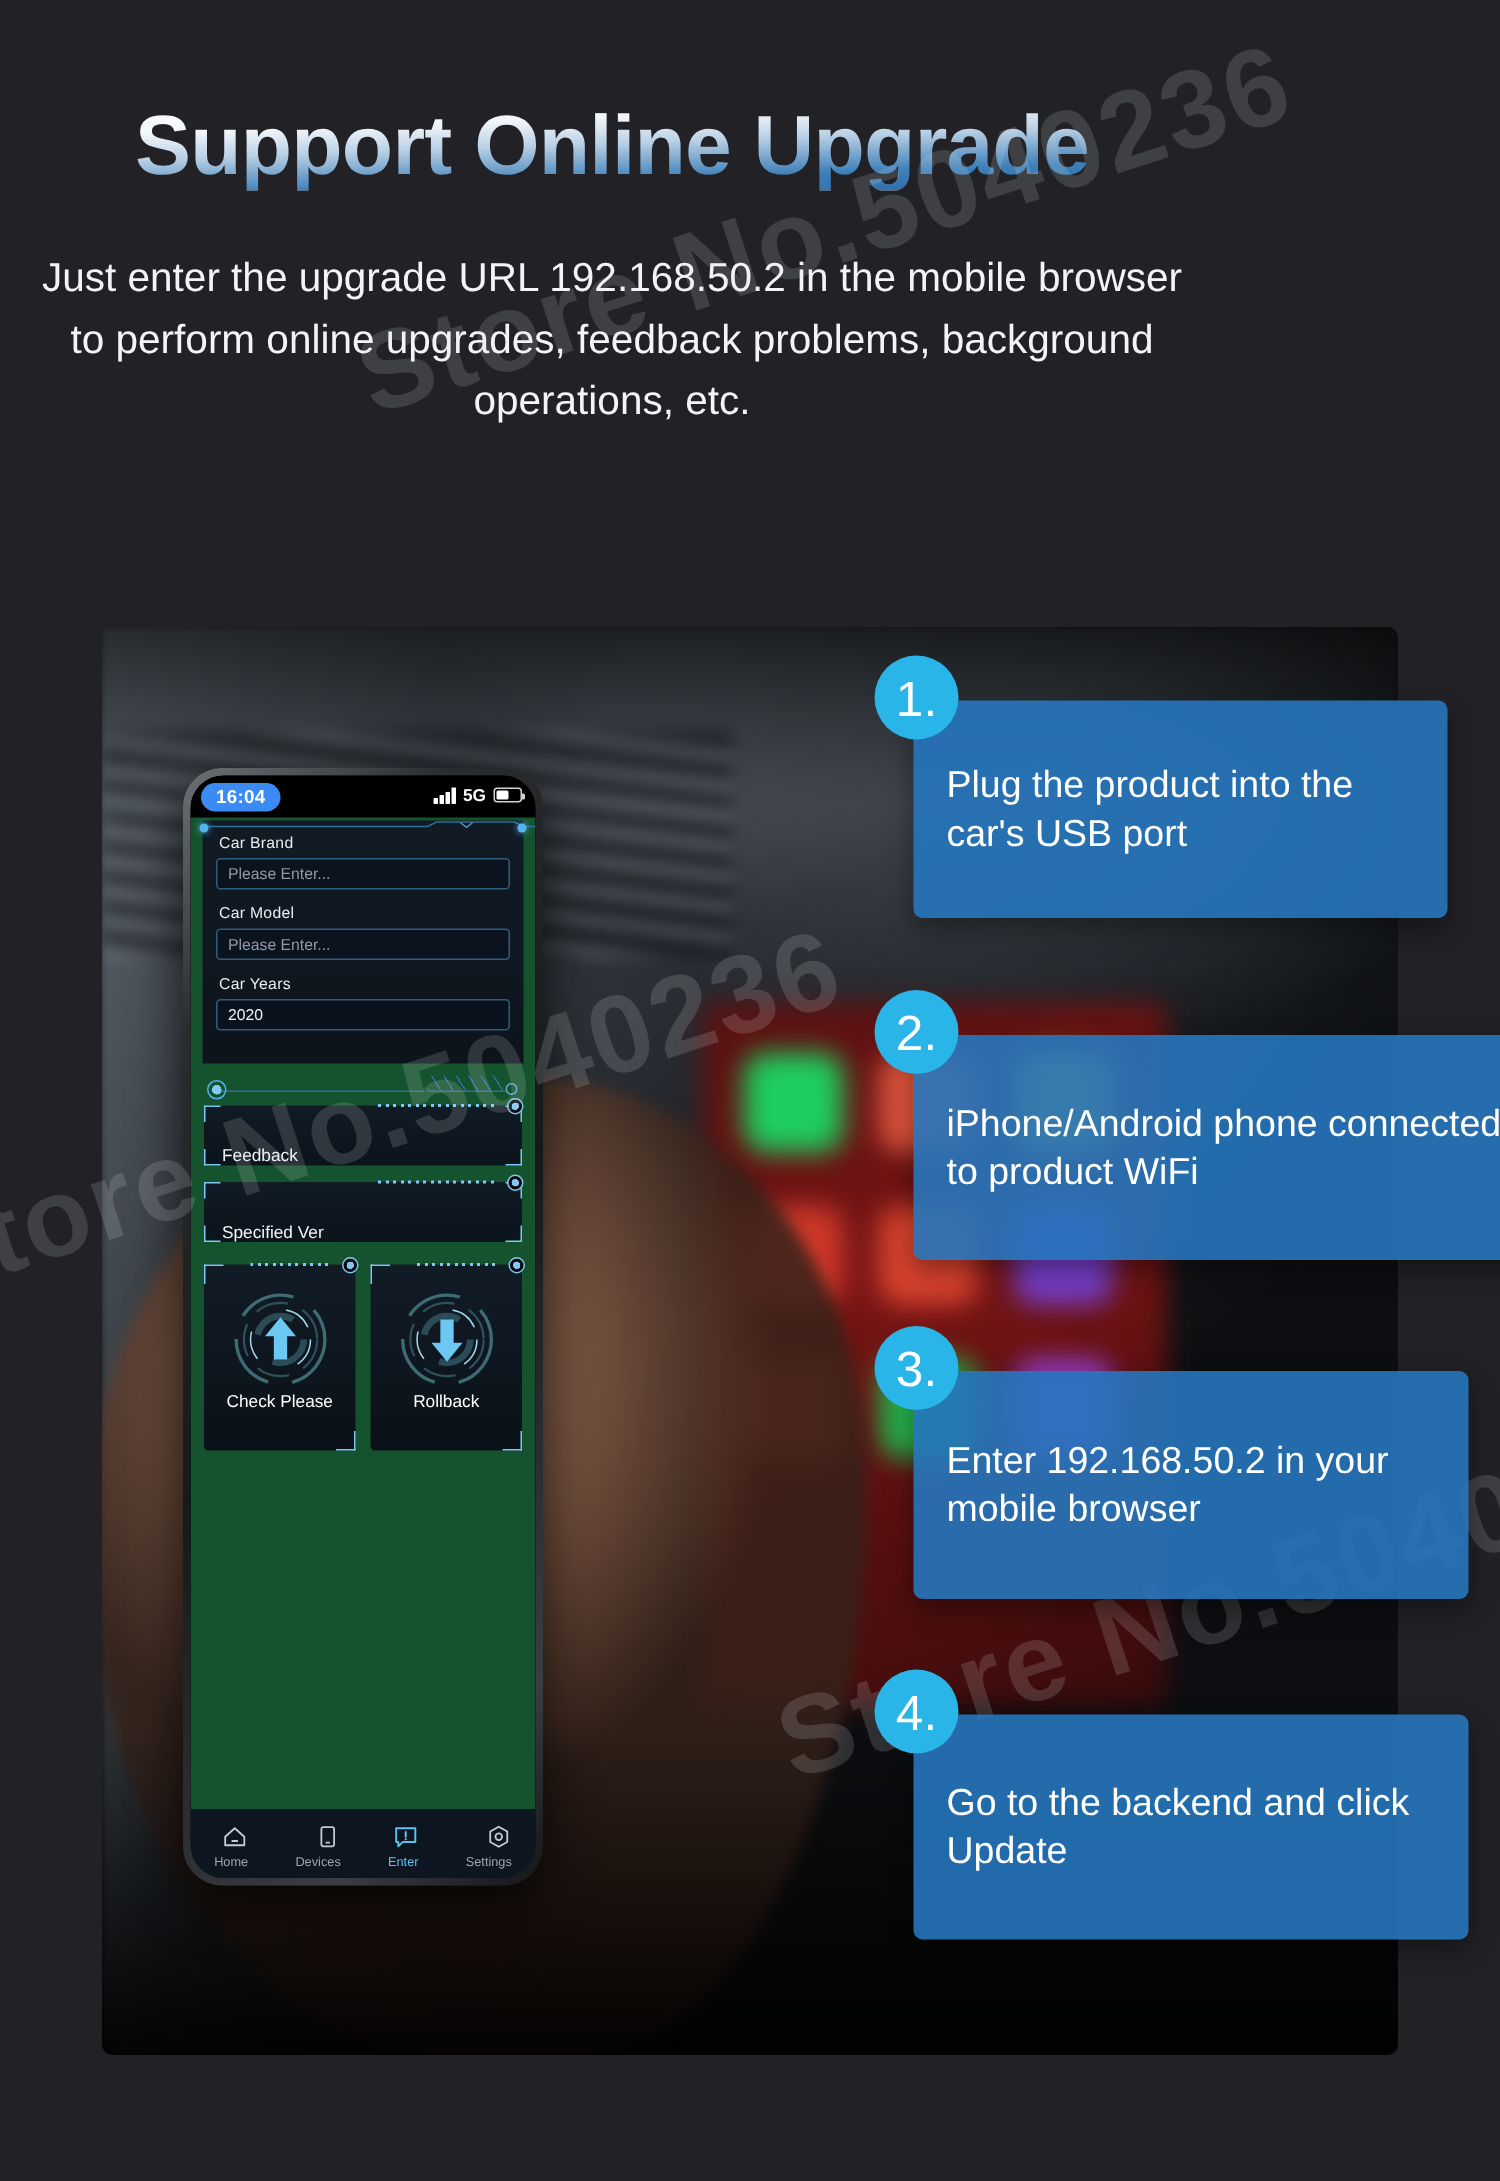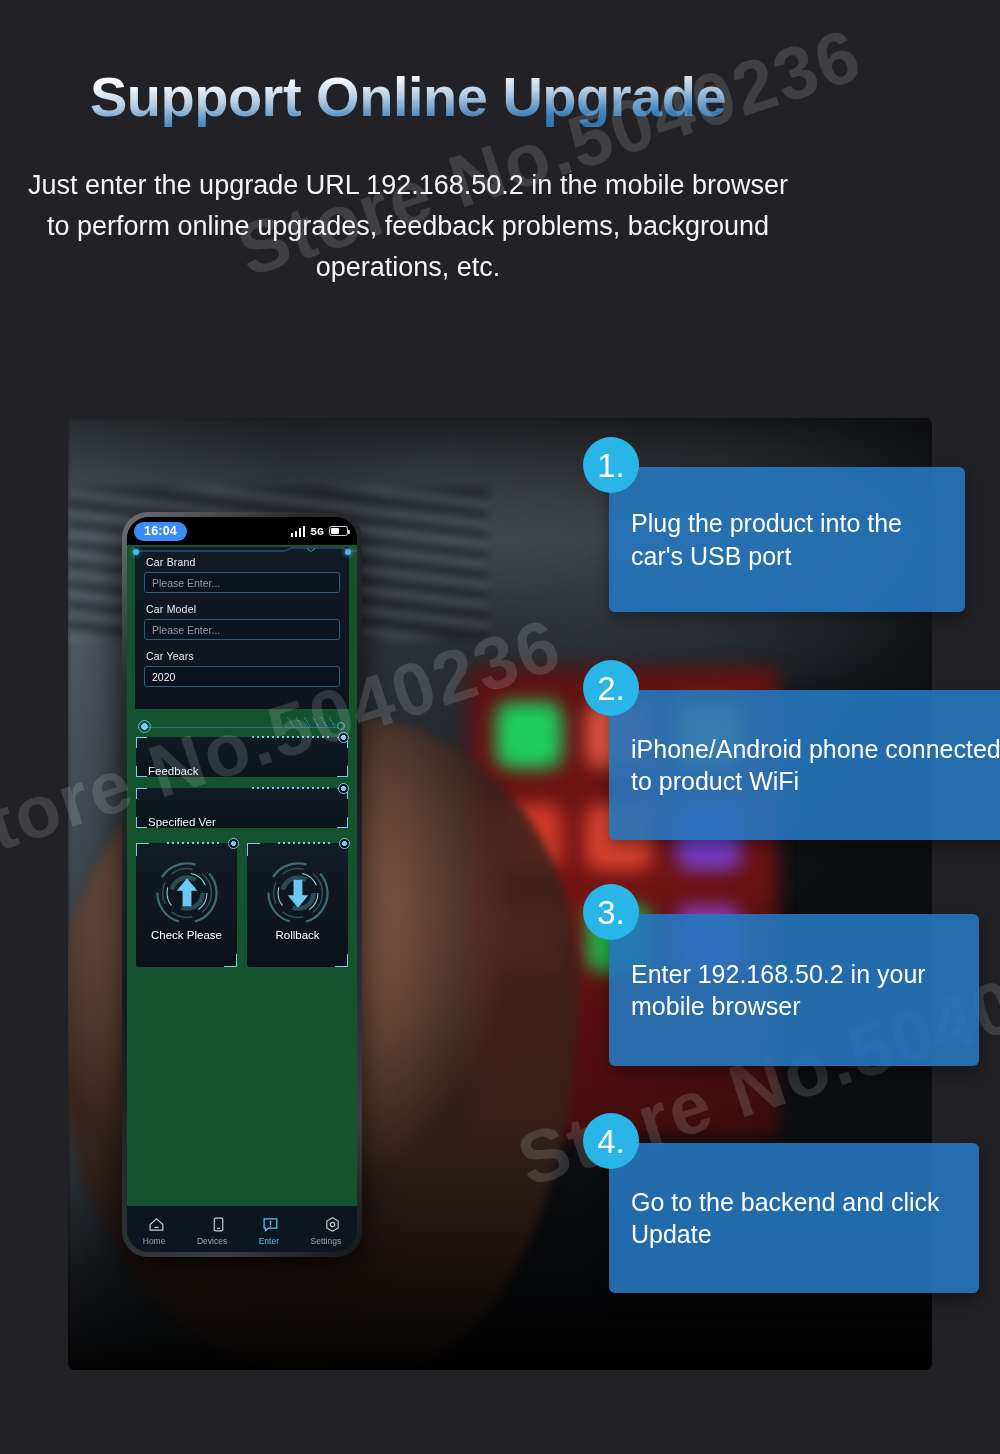--- a/index.html
+++ b/index.html
@@ -81,21 +81,21 @@
   }
   
   .statusbar{
     height:28px; flex:0 0 28px; display:flex; align-items:center; justify-content:space-between;
     padding:0 9px 0 7px; background:#000;
   }
   .clockpill{
     background:#3b8bf5; color:#fff; font-size:12.5px; font-weight:bold;
     border-radius:10px; padding:2px 10px 3px; letter-spacing:.2px;
   }
-  .sb-right{ display:flex; align-items:center; gap:5px;font-family:Liberation Mono, monospace; }
+  .sb-right{ display:flex; gap:5px; }
   .bars{ display:flex; align-items:flex-end; gap:1.5px; height:11px; }
   .bars i{ display:block; width:2.5px; background:#fff; border-radius:.5px; }
   .bars i:nth-child(1){ height:4px; } .bars i:nth-child(2){ height:6px; }
   .bars i:nth-child(3){ height:8.5px; } .bars i:nth-child(4){ height:11px; }
   .net{ color:#fff; font-size:11.5px; font-weight:bold; }
   .batt{ width:19px; height:10px; border:1.3px solid #cfd2d6; border-radius:2.5px; position:relative; }
   .batt::after{ content:""; position:absolute; right:-3.2px; top:2.6px; width:2px; height:4px; background:#cfd2d6; border-radius:0 1px 1px 0;}
   .batt i{ position:absolute; left:1px; top:1px; bottom:1px; width:45%; background:#fff; border-radius:1px; }
 
   

